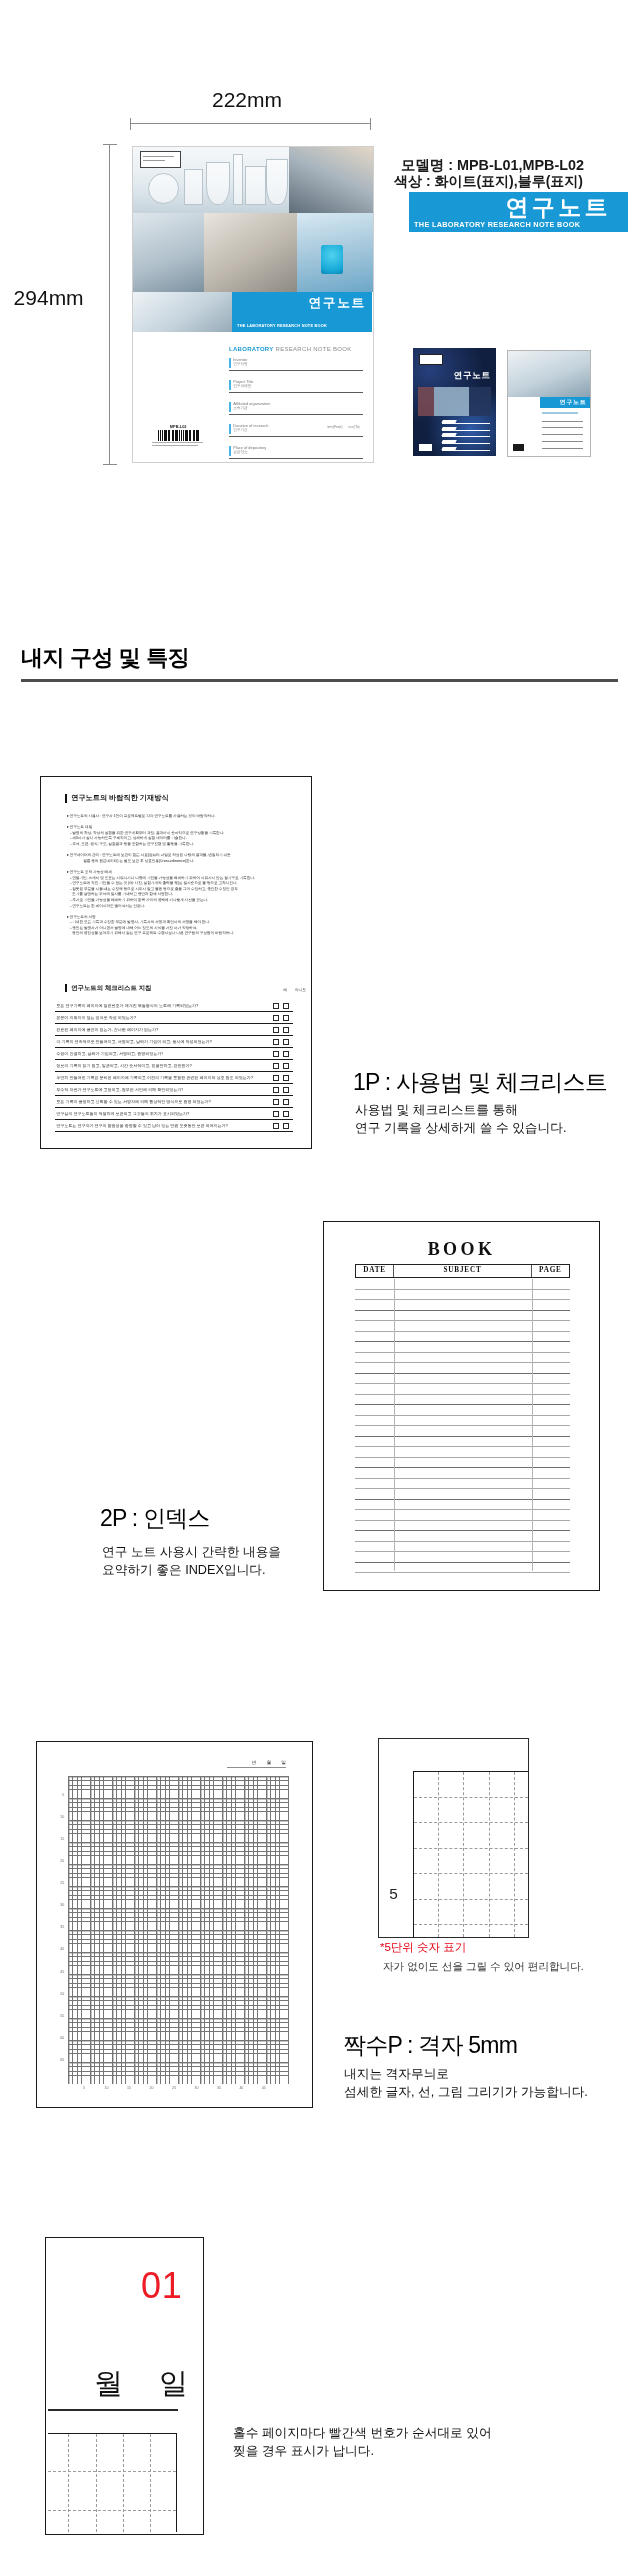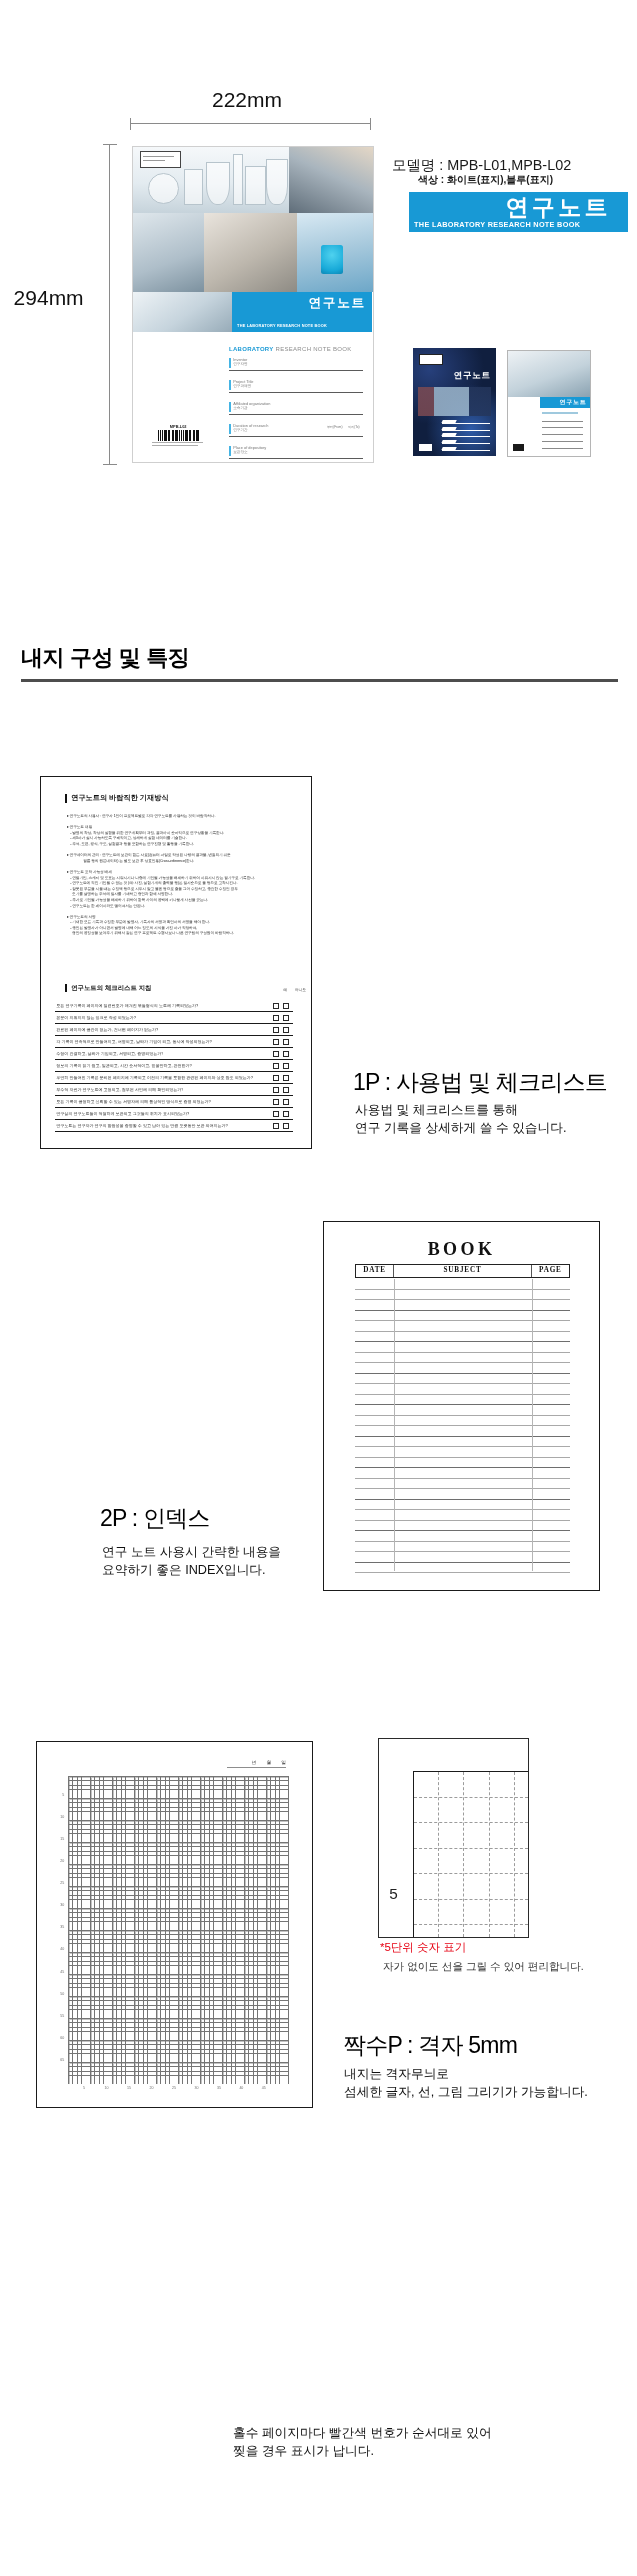--- a/index.html
+++ b/index.html
@@ -39,22 +39,22 @@
   .cfield .en{position:absolute;left:4.2px;top:0;font-size:3.9px;color:#777;}
   .cfield .ko{position:absolute;left:4.2px;top:5.1px;font-size:3.6px;color:#777;}
   .cfield .from{position:absolute;left:98px;top:1.7px;font-size:3.1px;color:#777;}
   .cfield .to{position:absolute;left:119px;top:1.7px;font-size:3.1px;color:#777;}
   .bc{position:absolute;left:18.7px;top:92px;width:53px;}
   .bc .bcl{font-size:3.9px;font-weight:bold;text-align:center;color:#222;}
   .bc .stripes{margin:0.8px auto 0.8px;width:41px;height:11px;background:repeating-linear-gradient(90deg,#111 0 0.8px,#fff 0.8px 1.7px,#111 1.7px 3.4px,#fff 3.4px 4.2px);}
   .bc .cap{height:1.3px;background:#adadad;margin-top:1.3px;}
 
   
-  .model-line{left:392px;top:156px;font-size:14.4px;font-weight:400;color:#1a1a1a;}
-  .color-line{left:418px;top:173px;font-size:10px;font-weight:600;color:#1a1a1a;}
+  .model-line{left:401px;top:156px;font-size:14.4px;font-weight:700;color:#1a1a1a;}
+  .color-line{left:394px;top:173px;font-size:14px;font-weight:600;color:#1a1a1a;}
   .banner{left:409px;top:192px;width:219px;height:40px;background:#1899d5;color:#fff;}
   .banner .bt{position:absolute;right:17px;top:0px;font-size:23px;font-weight:bold;letter-spacing:3.4px;}
   .banner .bs{position:absolute;left:5.1px;bottom:3.4px;font-size:7.3px;font-weight:bold;letter-spacing:0.3px;}
 
   
   .thumb-blue{left:413px;top:348px;width:83px;height:108px;background:
     radial-gradient(circle at 70% 75%,#2f5ba8 0%,rgba(47,91,168,0) 45%),
     radial-gradient(circle at 20% 20%,#27407c 0%,rgba(39,64,124,0) 50%),
     #101f3f;}
   .thumb-blue .lb{position:absolute;left:6px;top:6px;width:22px;height:9.3px;background:#fff;border:0.8px solid #222;}
@@ -445,17 +445,31 @@
         <i class="dh" style="top:152px;"></i>
     </div>
     <div class="d-num">5</div>
   </div>
   <div class="abs note-red">*5단위 숫자 표기</div>
   <div class="abs note-gray">자가 없이도 선을 그릴 수 있어 편리합니다.</div>
   <div class="abs sec-title" style="left:343px;top:2030px;">짝수P : 격자 5mm</div>
   <div class="abs sec-desc pre" style="left:344px;top:2065px;">내지는 격자무늬로
 섬세한 글자, 선, 그림 그리기가 가능합니다.</div>
 
+  <div class="abs page p4">
+    <div class="p4-num">01</div>
+    <div class="p4-month">월</div>
+    <div class="p4-day">일</div>
+    <div class="p4-line"></div>
+    <div class="p4-grid">
+      <i class="dv" style="left:20.4px;"></i>
+        <i class="dv" style="left:48px;"></i>
+        <i class="dv" style="left:75px;"></i>
+        <i class="dv" style="left:102px;"></i>
+      <i class="dh" style="top:37px;"></i>
+        <i class="dh" style="top:76px;"></i>
+    </div>
+  </div>
   <div class="abs sec-desc pre" style="left:233px;top:2424px;">홀수 페이지마다 빨간색 번호가 순서대로 있어
 찢을 경우 표시가 납니다.</div>
 
 </div>
 
 
 </body></html>

